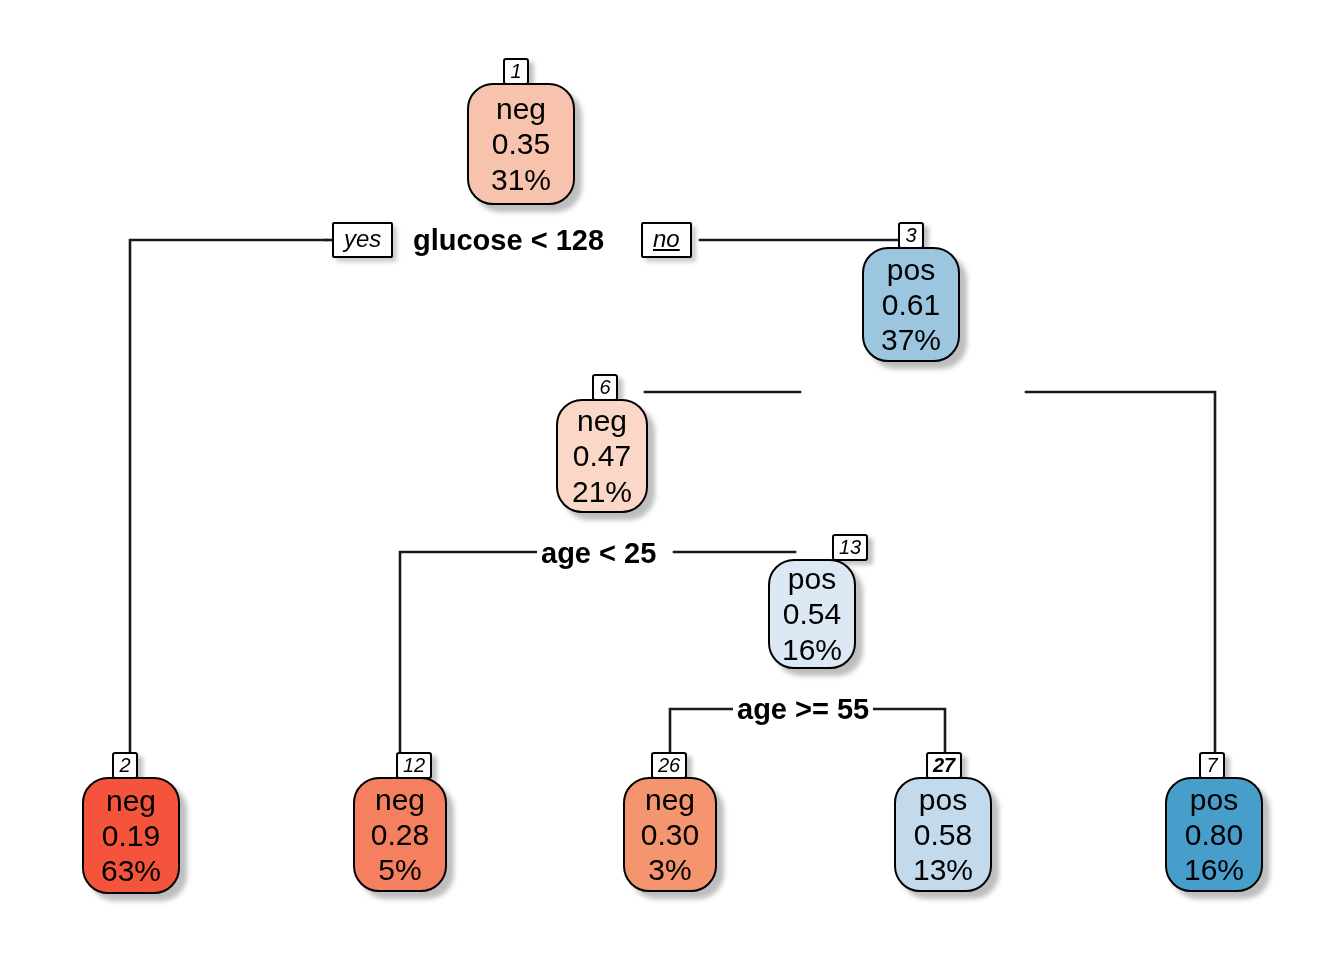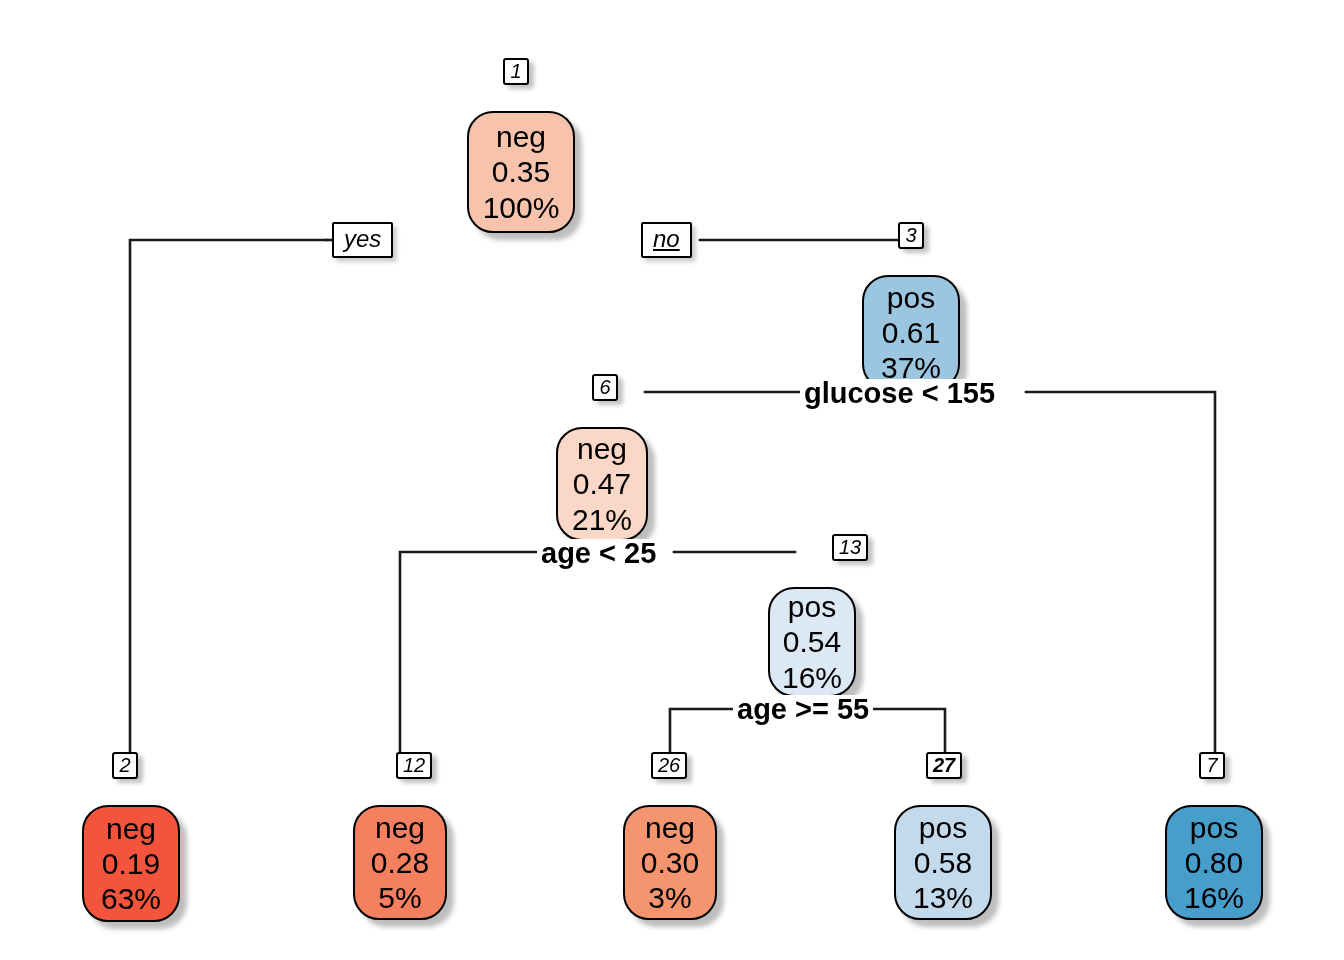--- a/index.html
+++ b/index.html
@@ -34,21 +34,20 @@
     border-radius: 26px;
     display: flex;
     flex-direction: column;
     align-items: center;
     justify-content: center;
     font-size: 30px;
     line-height: 1.17;
     color: #000000;
     text-align: center;
     box-shadow: 7px 7px 5px rgba(0,0,0,0.26);
-    margin-top: 28px;
   }
   .node .ln {
     display: block;
     white-space: nowrap;
   }
 
   
   .numtag {
     position: absolute;
     box-sizing: border-box;
@@ -122,26 +121,29 @@
       <path d="M 874 709 L 945 709 L 945 762"></path>
     </g>
   </svg>
 
   <div class="numtag" style="left:503px; top:58px;">
     <span>1</span>
   </div>
   <div class="node" style="left:467px; top:83px; width:108px; height:122px; background:#F8C3AC;">
     <span class="ln">neg</span>
     <span class="ln">0.35</span>
-    <span class="ln">100%</span>
+    <span class="ln">31%</span>
   </div>
 
   <div class="yesno" style="left:332px; top:222px;">
     <span>yes</span>
   </div>
+  <div class="splitlabel" style="left:409px; top:226px;">
+    <span>glucose &lt; 128</span>
+  </div>
   <div class="yesno" style="left:641px; top:222px;text-decoration:underline;">
     <span>no</span>
   </div>
 
   <div class="numtag" style="left:898px; top:222px;">
     <span>3</span>
   </div>
   <div class="node" style="left:862px; top:247px; width:98px; height:115px; background:#9CC6DF;">
     <span class="ln">pos</span>
     <span class="ln">0.61</span>
@@ -150,23 +152,20 @@
 
   <div class="numtag" style="left:592px; top:374px;">
     <span>6</span>
   </div>
   <div class="node" style="left:556px; top:399px; width:92px; height:114px; background:#FAD7C6;">
     <span class="ln">neg</span>
     <span class="ln">0.47</span>
     <span class="ln">21%</span>
   </div>
 
-  <div class="splitlabel" style="left:800px; top:379px;">
-    <span>glucose &lt; 155</span>
-  </div>
 
   <div class="splitlabel" style="left:537px; top:539px;text-align:right;">
     <span>age &lt; 25</span>
   </div>
 
   <div class="numtag" style="left:790px; top:534px;margin-left:42px;">
     <span>13</span>
   </div>
   <div class="node" style="left:768px; top:559px; width:88px; height:110px; background:#DCE8F4;">
     <span class="ln">pos</span>

